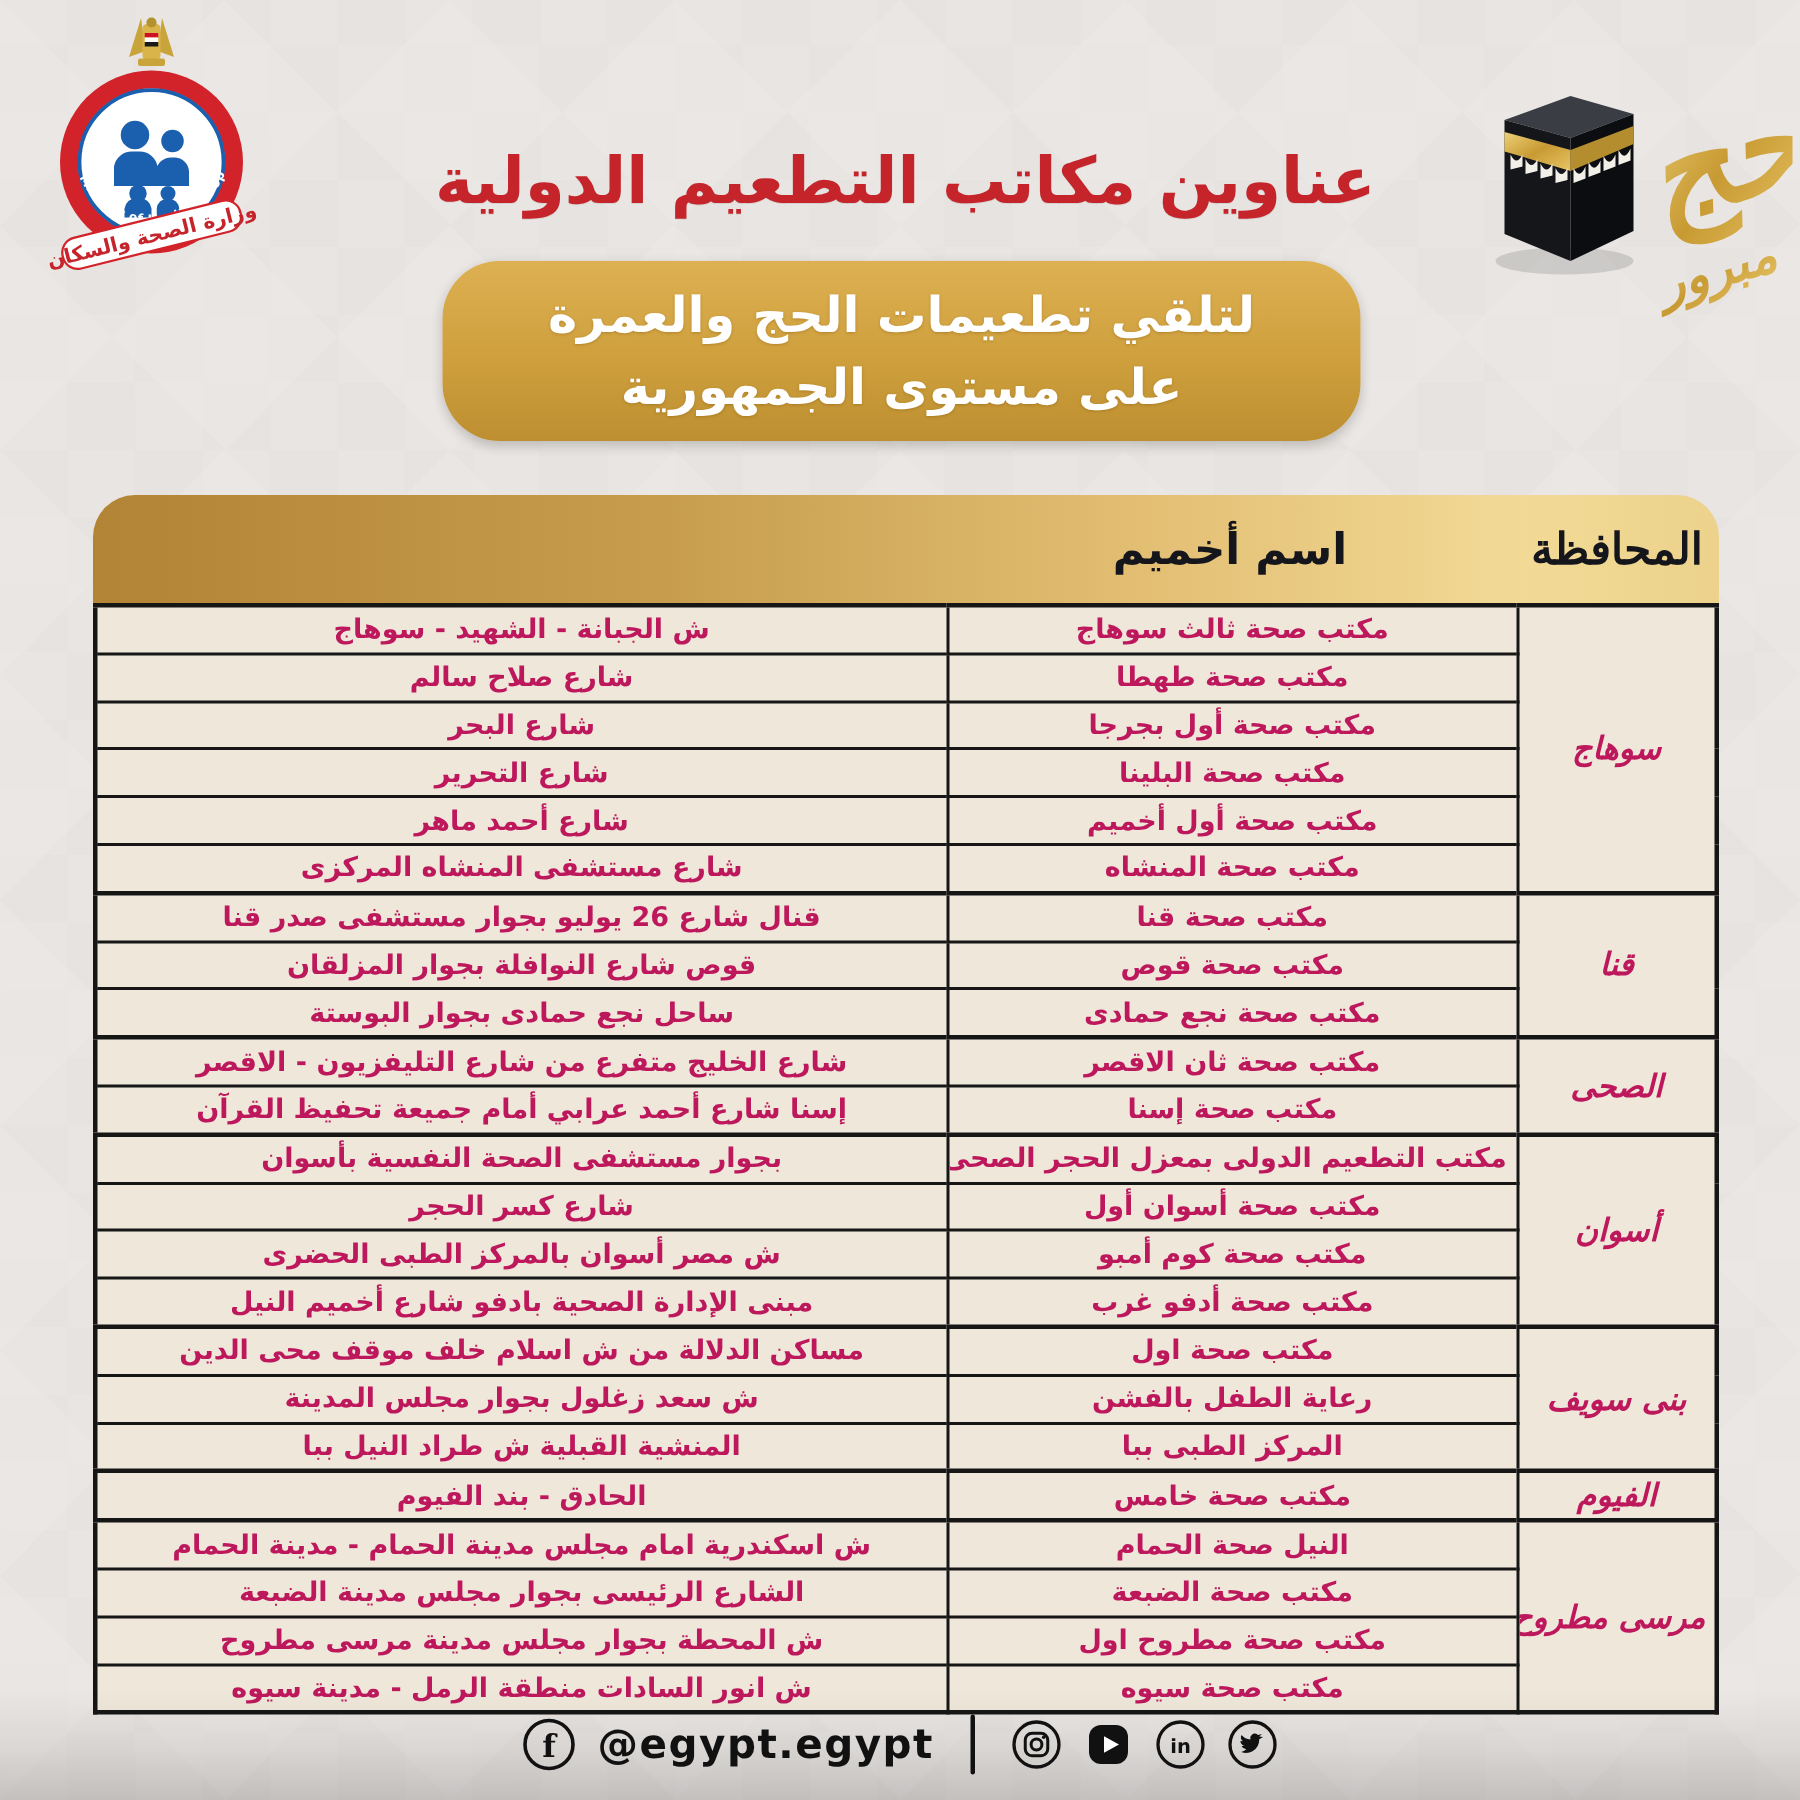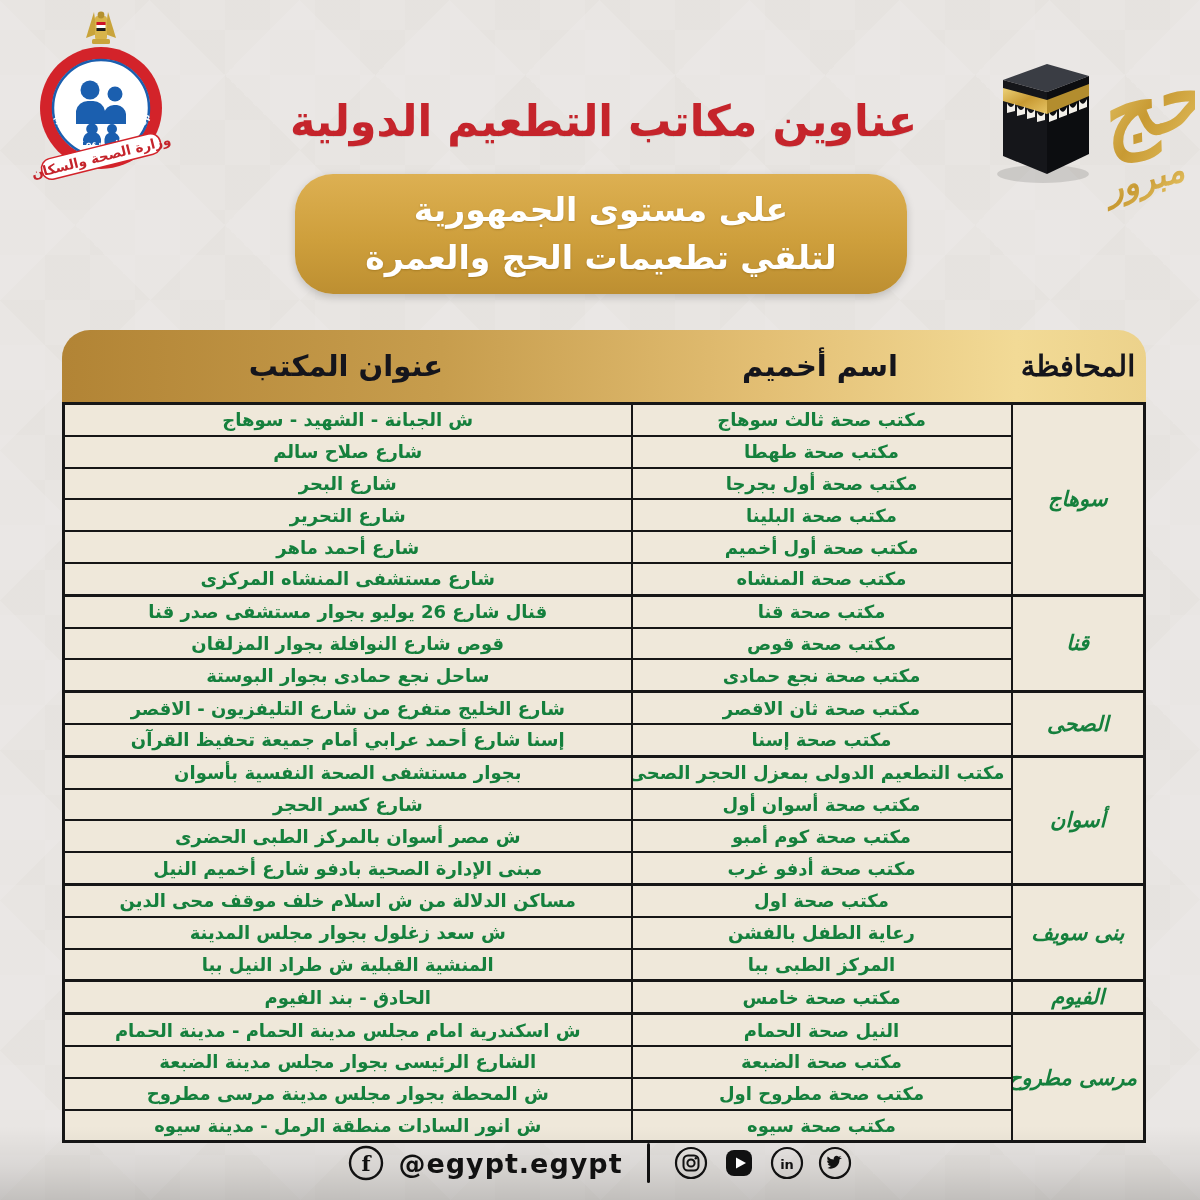--- a/index.html
+++ b/index.html
@@ -52,21 +52,21 @@
 
   .t-body{
     position:absolute;left:62px;top:402px;width:1084px;
     border-collapse:collapse;table-layout:fixed;direction:rtl;
     background:var(--cell-cream);
   }
   .t-body td{
     border:2px solid var(--border-dark);
     background:var(--cell-cream);
     text-align:center;vertical-align:middle;
-    font-weight:bold;color:#15803d;font-size:18px;
+    font-weight:bold;color:#be185d;font-size:18px;
     padding:1px 6px;height:27.8px;overflow:hidden;white-space:nowrap;
   }
   .t-body{border:3px solid var(--border-dark);}
   .t-body tr.group-start td{border-top:3.5px solid var(--border-dark);}
   .t-body td.gov-cell{font-size:21px;font-style:italic;}
 
   
   .footer-strip{
     position:absolute;left:0;bottom:0;width:1200px;height:74px;
     background:linear-gradient(180deg,rgba(0,0,0,0) 0%,rgba(0,0,0,.07) 55%,rgba(0,0,0,.16) 100%);
@@ -120,22 +120,22 @@
 
     <g transform="rotate(-14 75 148)">
       <rect x="14" y="138" width="122" height="21" rx="10" fill="#ffffff" stroke="#d3232a" stroke-width="1.5"></rect>
       <text x="75" y="153.5" text-anchor="middle" font-size="13.5" font-weight="bold" fill="#c5242b">وزارة الصحة والسكان</text>
     </g>
   </svg>
 
   <div class="title-red">عناوين مكاتب التطعيم الدولية</div>
 
   <div class="gold-banner">
+    <div>لتلقي تطعيمات الحج والعمرة</div>
     <div>على مستوى الجمهورية</div>
-    <div>لتلقي تطعيمات الحج والعمرة</div>
   </div>
 
   <svg class="hajj-art" viewBox="0 0 210 230" xmlns="http://www.w3.org/2000/svg">
     <defs>
       <linearGradient id="goldg" x1="0" y1="0" x2="1" y2="1">
         <stop offset="0" stop-color="#ecd178"></stop>
           <stop offset=".5" stop-color="#c89a33"></stop>
           <stop offset="1" stop-color="#e7c566"></stop>
       </linearGradient>
     </defs>
@@ -159,21 +159,20 @@
     </g>
     <g font-family="DejaVu Serif, serif" font-style="italic" font-weight="bold">
       <text x="118" y="118" font-size="86" fill="url(#goldg)" transform="rotate(-16 150 110)">حج</text>
       <text x="120" y="172" font-size="34" fill="url(#goldg)" transform="rotate(-16 150 160)">مبرور</text>
     </g>
   </svg>
 
   <div class="t-head">
     <span class="h-gov">المحافظة</span>
     <span class="h-name">اسم أخميم</span>
-    <span class="h-addr">عنوان المكتب</span>
   </div>
 
   <table class="t-body" dir="rtl">
     <colgroup>
         <col style="width:133px">
         <col style="width:380px">
         <col>
       </colgroup>
     <tbody>
         <tr class="group-start">

